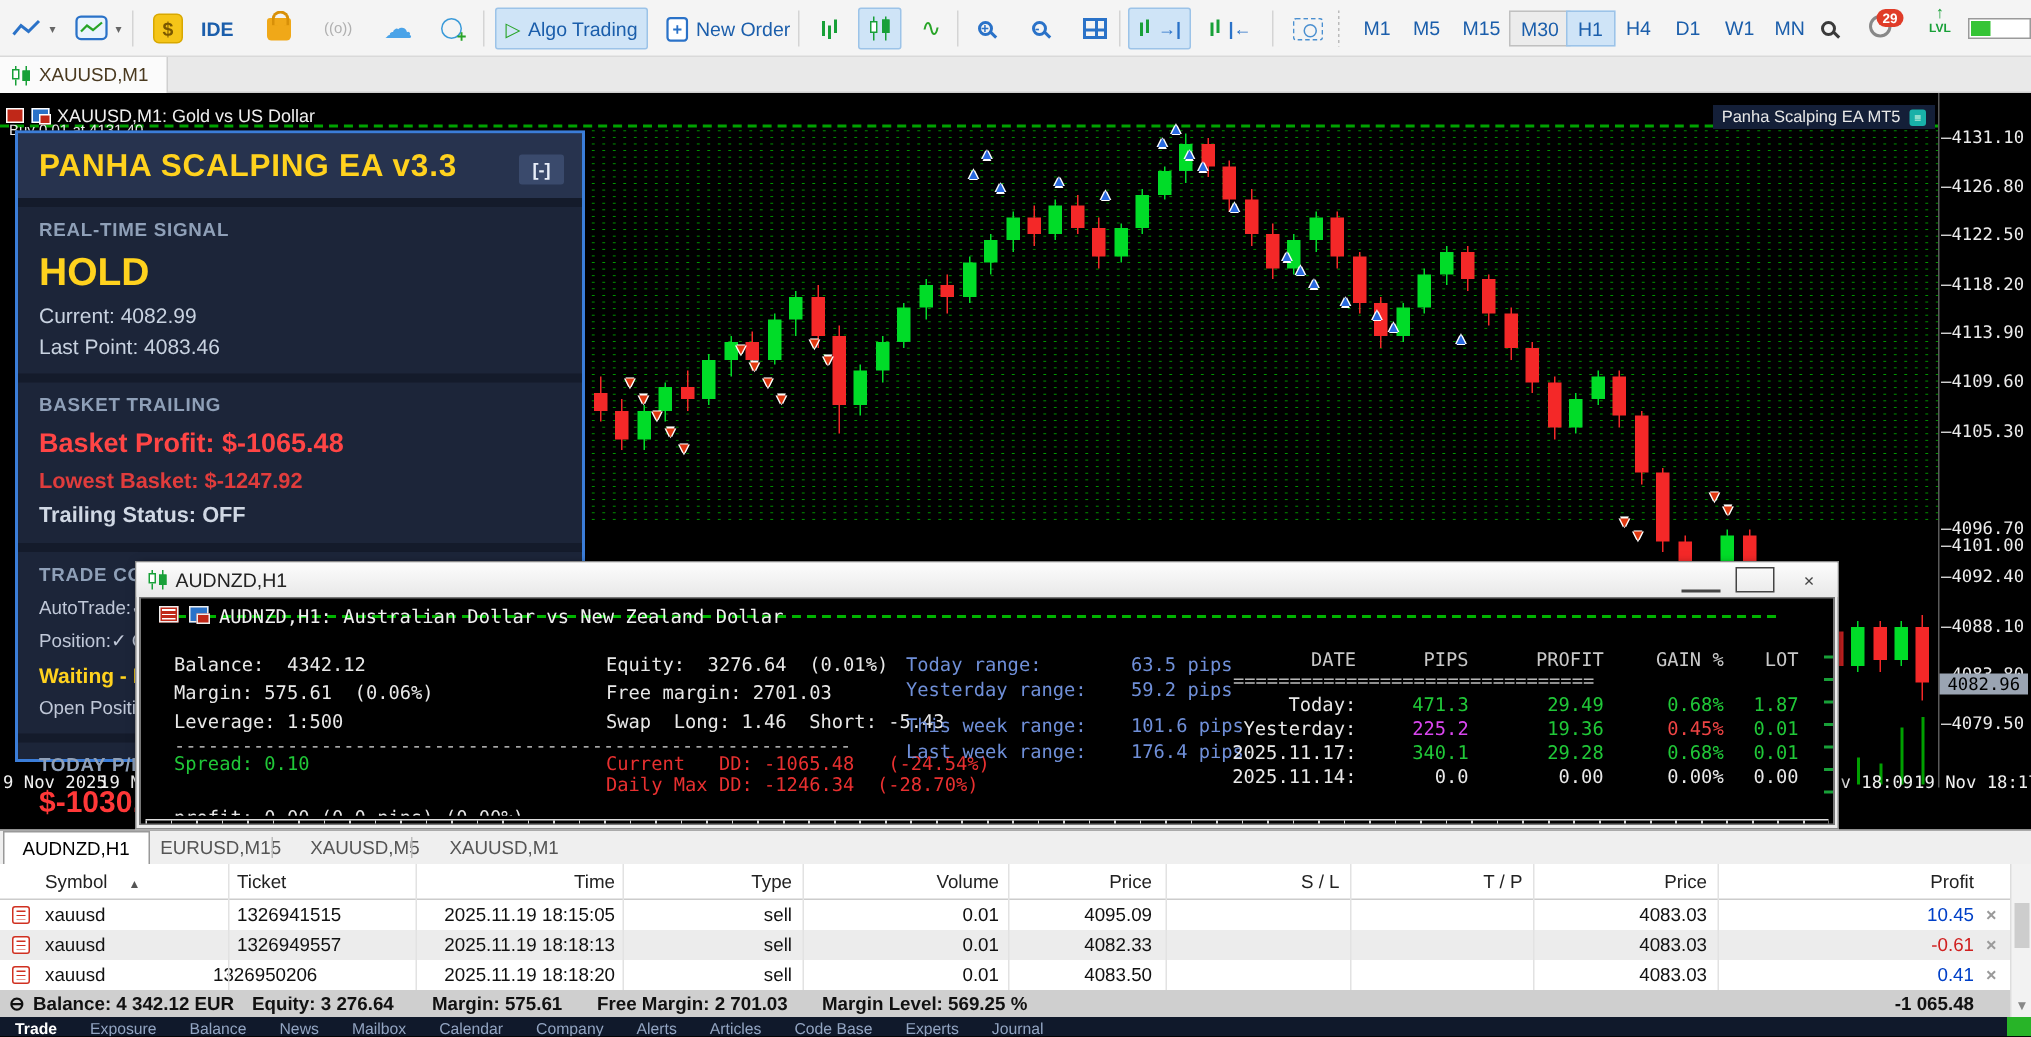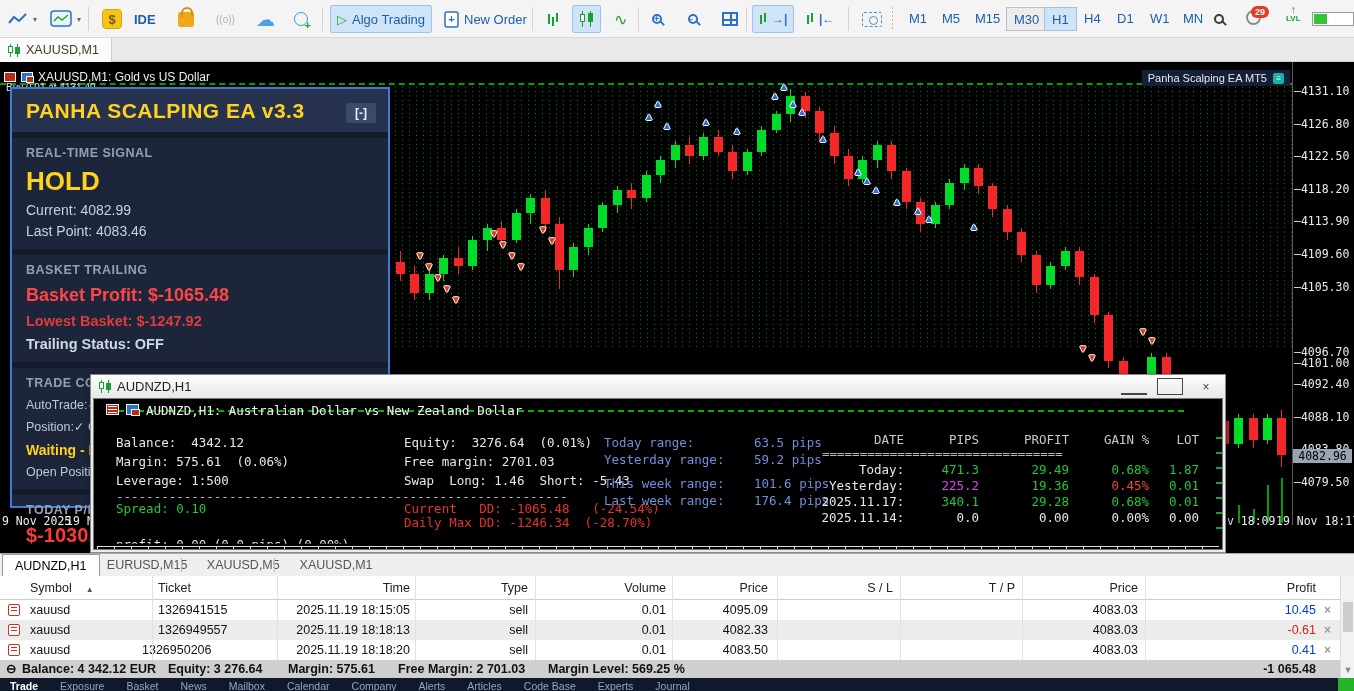--- a/index.html
+++ b/index.html
@@ -781,21 +781,21 @@
     </div>
   <div id="vscroll" class="abs">
     <div class="thumb"></div>
     <div class="dn">▼</div>
   </div>
 
   <div id="bstrip" class="abs">
     <div class="tabs" id="bstrip-tabs">
         <span class="first">Trade</span>
         <span>Exposure</span>
-        <span>Basket</span>
+        <span>Balance</span>
         <span>News</span>
         <span>Mailbox</span>
         <span>Calendar</span>
         <span>Company</span>
         <span>Alerts</span>
         <span>Articles</span>
         <span>Code Base</span>
         <span>Experts</span>
         <span>Journal</span>
       </div>

